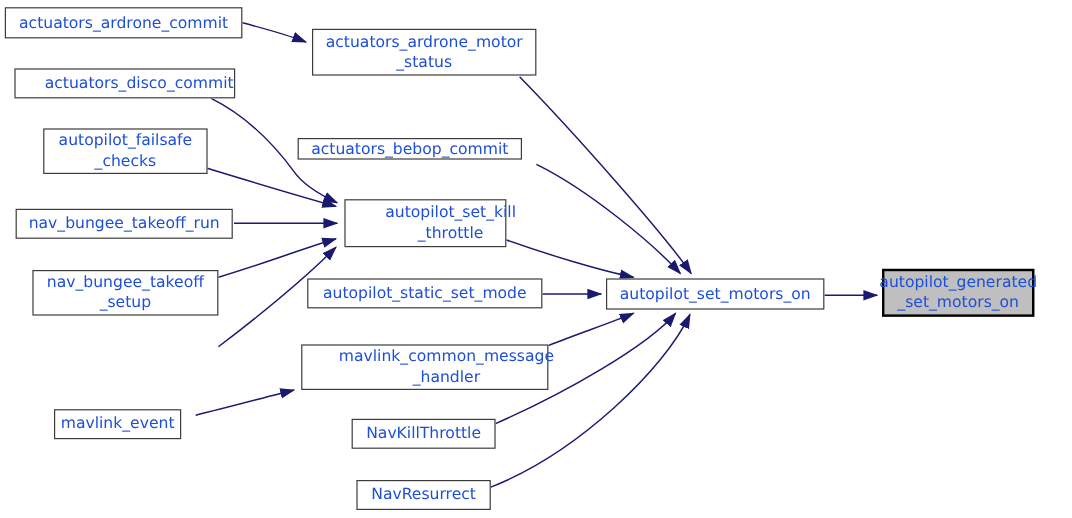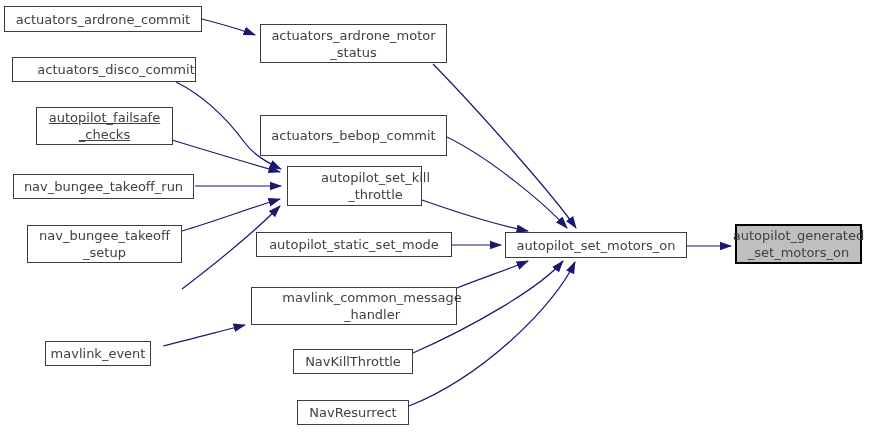--- a/index.html
+++ b/index.html
@@ -14,21 +14,21 @@
   #edges {
     position: absolute;
     left: 0; top: 0;
     width: 893px; height: 432px;
   }
   .node {
     position: absolute;
     box-sizing: border-box;
     background: #ffffff;
     border: 1.4px solid #3c3c3c;
-    color: #404040;
+    color: #1d4ed8;
     font-size: 13px;
     line-height: 17px;
     display: flex;
     align-items: center;
     justify-content: center;
     text-align: center;
     white-space: pre-line;
     cursor: pointer;
     z-index: 2;
   }
@@ -64,35 +64,35 @@
     <path class="edge" d="M457,288 C482,278 512,268 528,261" marker-end="url(#arrow)"></path>
     <path class="edge" d="M413,353 C472,327 540,288 563,261" marker-end="url(#arrow)"></path>
     <path class="edge" d="M409,406 C482,377 554,307 575,262" marker-end="url(#arrow)"></path>
     <path class="edge" d="M687,246 L731,246" marker-end="url(#arrow)"></path>
   </svg>
 
   <div class="node" style="left:4px; top:6px; width:198px; height:26px;">actuators_ardrone_commit</div>
 
   <div class="node" style="left:12px; top:57px; width:184px; height:25px;padding-left:24px;">actuators_disco_commit</div>
 
-  <div class="node" style="left:36px; top:107px; width:137px; height:38px;text-decoration:underline;">autopilot_failsafe
+  <div class="node" style="left:36px; top:107px; width:137px; height:38px;">autopilot_failsafe
 _checks</div>
 
   <div class="node" style="left:13px; top:174px; width:181px; height:25px;">nav_bungee_takeoff_run</div>
 
   <div class="node" style="left:27px; top:225px; width:155px; height:38px;">nav_bungee_takeoff
 _setup</div>
 
 
   <div class="node" style="left:45px; top:341px; width:106px; height:25px;">mavlink_event</div>
 
   <div class="node" style="left:260px; top:24px; width:187px; height:39px;">actuators_ardrone_motor
 _status</div>
 
-  <div class="node" style="left:260px; top:115px; width:187px; height:41px;">actuators_bebop_commit</div>
+  <div class="node" style="left:248px; top:115px; width:187px; height:18px;">actuators_bebop_commit</div>
 
   <div class="node" style="left:287px; top:166px; width:135px; height:40px;padding-left:42px;">autopilot_set_kill
 _throttle</div>
 
   <div class="node" style="left:256px; top:232px; width:196px; height:25px;">autopilot_static_set_mode</div>
 
   <div class="node" style="left:251px; top:287px; width:206px; height:38px;padding-left:36px;">mavlink_common_message
 _handler</div>
 
   <div class="node" style="left:293px; top:349px; width:120px; height:25px;">NavKillThrottle</div>

